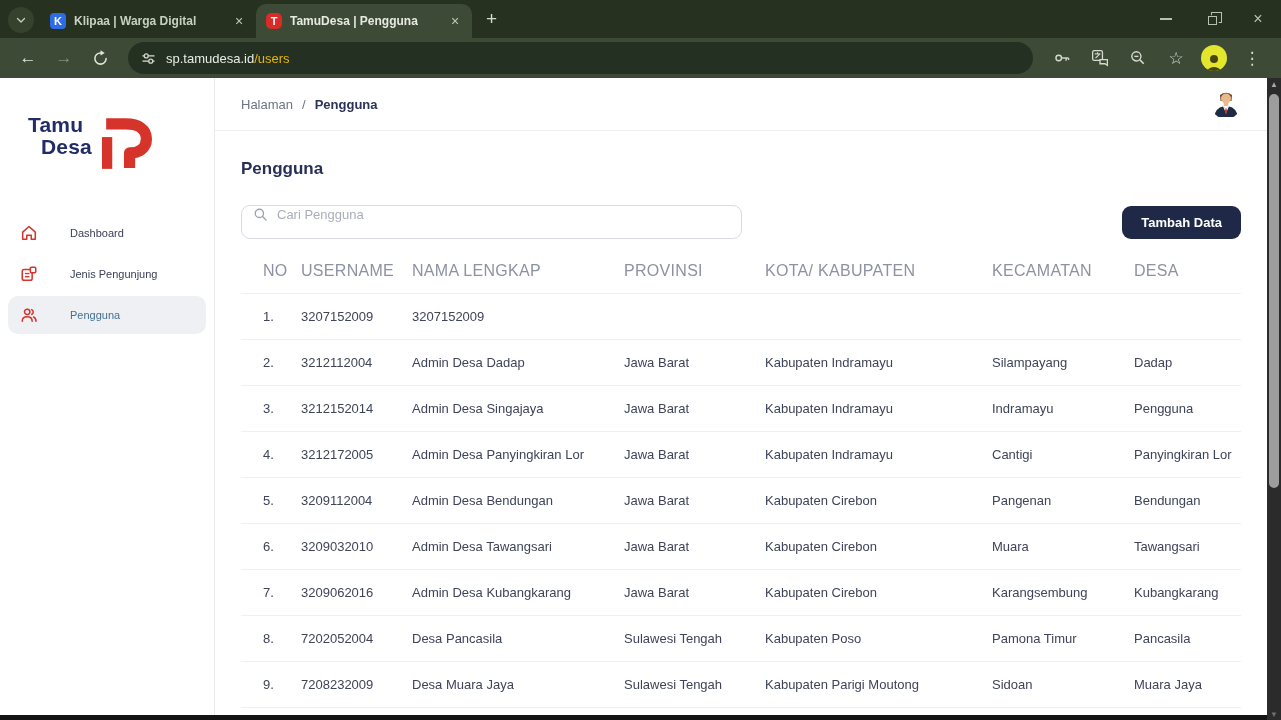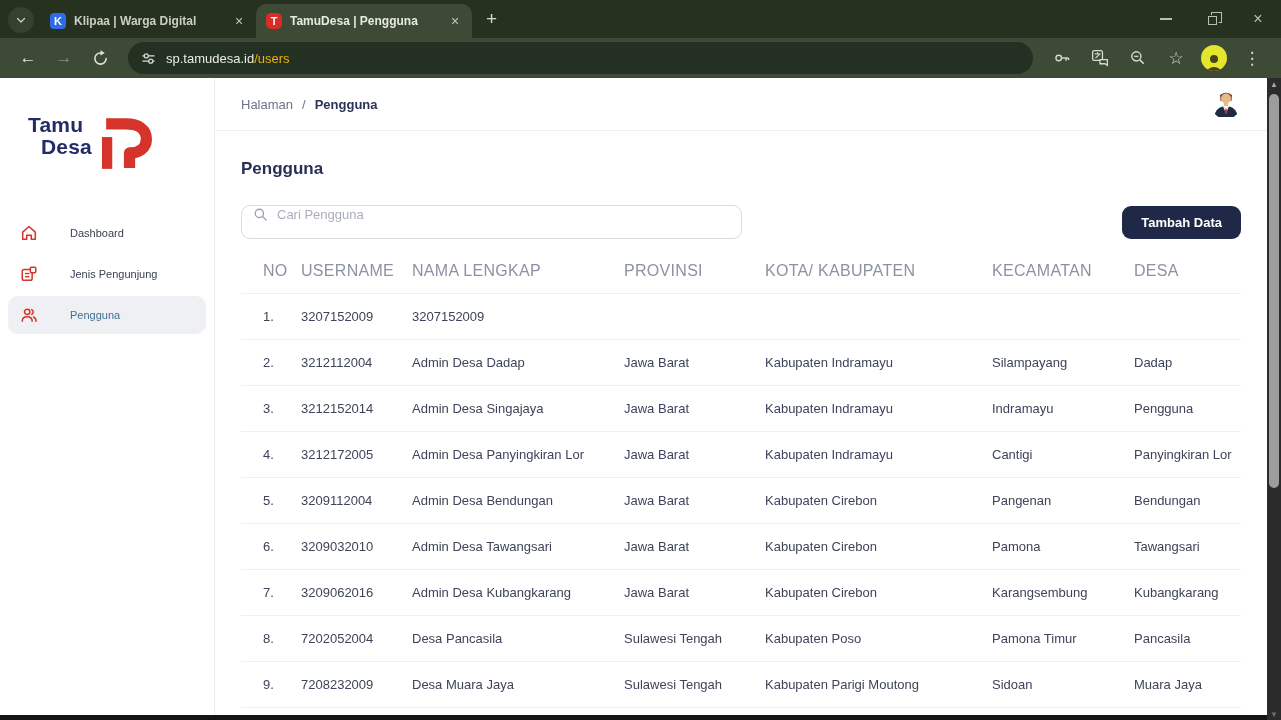--- a/index.html
+++ b/index.html
@@ -323,21 +323,21 @@
               <td>Kabupaten Cirebon</td>
               <td>Pangenan</td>
               <td>Bendungan</td>
             </tr>
             <tr>
               <td>6.</td>
               <td>3209032010</td>
               <td>Admin Desa Tawangsari</td>
               <td>Jawa Barat</td>
               <td>Kabupaten Cirebon</td>
-              <td>Pamona</td>
+              <td>Muara</td>
               <td>Tawangsari</td>
             </tr>
             <tr>
               <td>7.</td>
               <td>3209062016</td>
               <td>Admin Desa Kubangkarang</td>
               <td>Jawa Barat</td>
               <td>Kabupaten Cirebon</td>
               <td>Karangsembung</td>
               <td>Kubangkarang</td>

